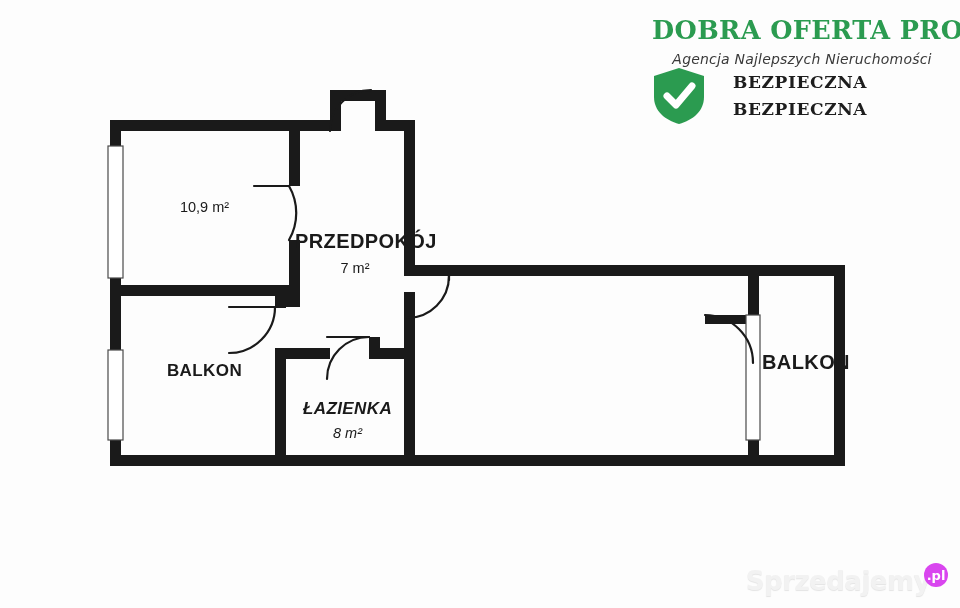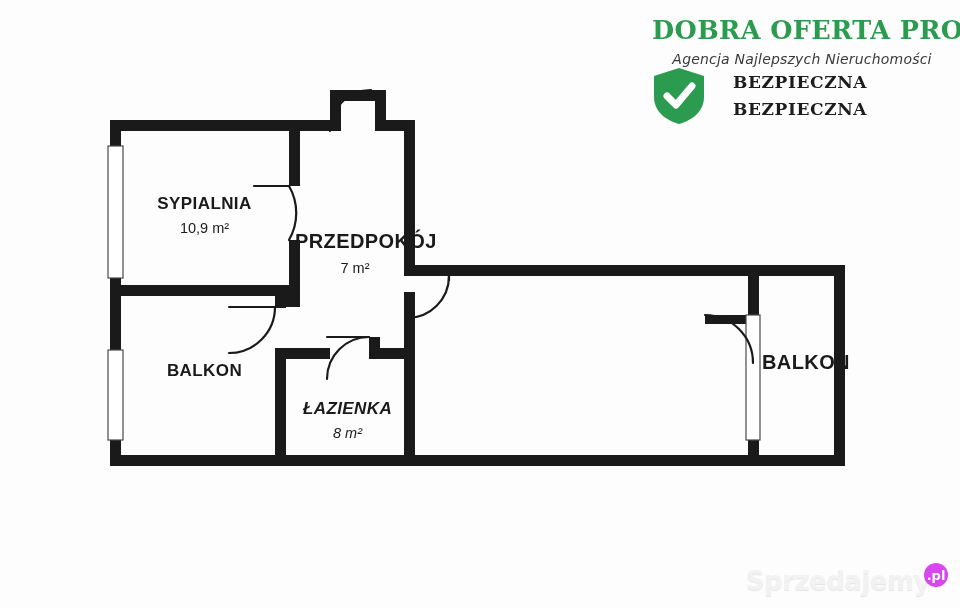--- a/index.html
+++ b/index.html
@@ -215,21 +215,20 @@
       <path d="M 327 337 L 369 337"></path>
 
       <path d="M 449 276 A 42 42 0 0 1 407 318"></path>
       <path d="M 449 276 L 449 280"></path>
 
       <path d="M 705 315 A 48 48 0 0 1 753 363"></path>
     </g>
   </svg>
 
   <div class="room-label" style="left:132px; top:193px; width:145px;">
-    <span class="room-name">SYPIALNIA</span>
     <span class="room-area">10,9 m²</span>
   </div>
 
   <div class="room-label" style="left:295px; top:229px; width:120px;">
     <span class="room-name" style="font-size:20px;">PRZEDPOKÓJ</span>
     <span class="room-area">7 m²</span>
   </div>
 
   <div class="room-label" style="left:132px; top:360px; width:145px;">
     <span class="room-name">BALKON</span>

